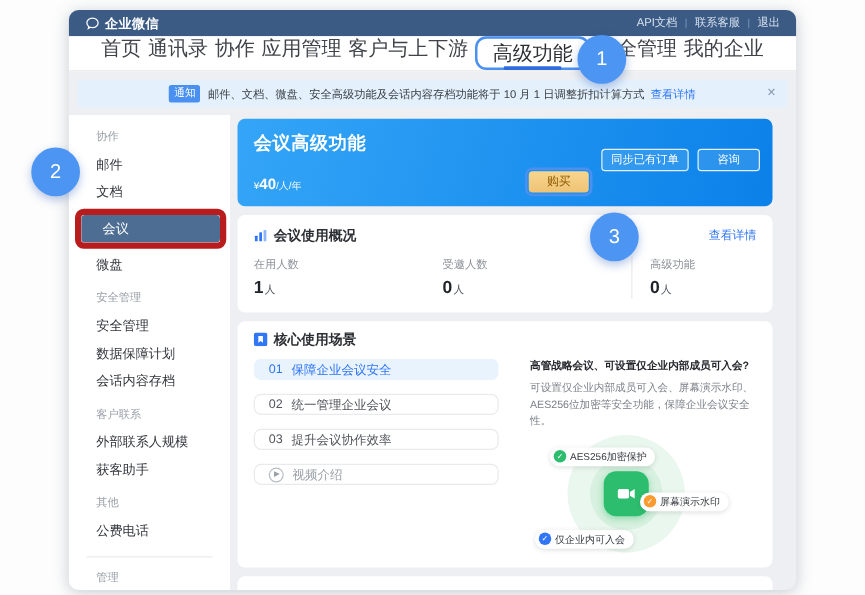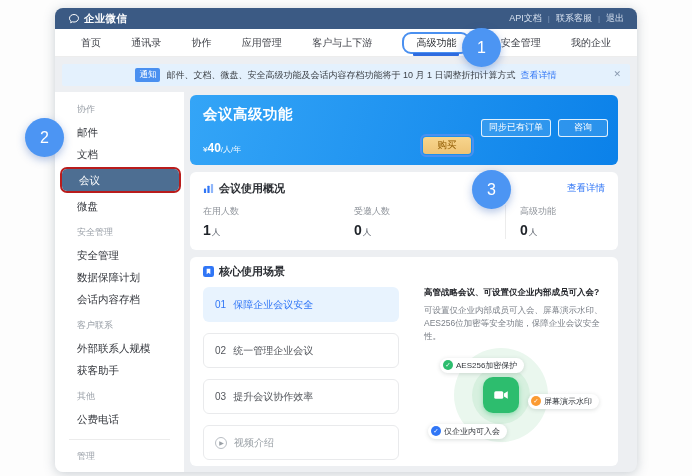--- a/index.html
+++ b/index.html
@@ -12,39 +12,39 @@
 
   
   .topbar { height:21px; background:#3b5a84; display:flex; align-items:center; padding:0 13px; color:#fff; }
   .logo { display:flex; align-items:center; gap:4px; font-size:10.5px; font-weight:bold; letter-spacing:.3px; }
   .top-links { margin-left:auto; display:flex; align-items:center; gap:6px; font-size:9px; color:#d7e1ef; }
   .top-sep { color:#8199ba; font-size:8px; }
 
   
   .navbar { height:28px; background:#fff; display:flex; justify-content:space-between; align-items:stretch;
     padding:0 26px; border-bottom:1px solid #ededed; }
-  .tab { display:flex; align-items:center; font-size:10px; color:#40434a; position:relative; cursor:pointer; }
+  .tab { display:flex; font-size:16px; color:#40434a; position:relative; cursor:pointer; }
   .tab.active { color:#2b2e33; }
   .tab.active::after { content:""; position:absolute; left:50%; transform:translateX(-50%); bottom:0;
     width:46px; height:3px; background:#2f6ce0; border-radius:1px; }
   .tab.active .pill { border:2px solid #4a90f0; border-radius:9px; padding:2px 12px; }
 
   
   .notice { margin:7px 7px 0; height:22px; background:#e4f1fd; border-radius:2px; position:relative;
     display:flex; align-items:center; justify-content:center; font-size:9px; color:#3c4046; }
   .notice-badge { background:#4a90f0; color:#fff; font-size:8.5px; padding:1px 4px; border-radius:2px; margin-right:6px; }
   .notice-link { color:#3076f6; margin-left:5px; cursor:pointer; }
   .notice-close { position:absolute; right:9px; top:6px; color:#8a9ab0; font-size:9px; line-height:9px; cursor:pointer; }
 
   
   .content { display:flex; margin-top:6px; height:380px; }
   .sidebar { width:129px; background:#fff; flex-shrink:0; padding-top:2px; }
   .sec-title { font-size:9px; color:#9aa0a8; padding:9px 0 5px 22px; }
   .side-item { font-size:10.5px; color:#33363c; padding:4px 0 4px 22px; line-height:14px; cursor:pointer; }
-  .active-wrap { border:2px solid #b91c1c; border-radius:7px; margin:2px 3px 2px 5px; overflow:hidden; }
+  .active-wrap { border:5px solid #b91c1c; border-radius:7px; margin:2px 3px 2px 5px; overflow:hidden; }
   .side-item.active { background:#4d6e92; color:#fff; padding-left:17px; border-radius:3px; }
   .side-divider { border-top:1px solid #ececec; margin:9px 14px 1px; }
 
   .main { flex:1; margin:3px 19px 0 6px; display:flex; flex-direction:column; gap:7px; }
 
   
   .banner { height:70px; flex-shrink:0; border-radius:6px; position:relative; color:#fff;
     background:linear-gradient(105deg,#34a5f7 0%,#0b81e9 100%); padding:10px 13px; }
   .banner-title { font-size:14.5px; font-weight:bold; letter-spacing:.5px; }
   .banner-price { position:absolute; left:13px; bottom:9px; }
@@ -68,40 +68,40 @@
   .stat { flex:1; }
   .stat-label { font-size:9px; color:#8d9299; }
   .stat-val { margin-top:3px; }
   .num { font-size:14px; font-weight:bold; color:#1f2329; }
   .s-unit { font-size:8.5px; color:#4e5560; margin-left:1px; }
   .stat.sep-col { border-left:1px solid #ececec; padding-left:14px; flex:0 0 100px; }
 
   .scene-card { padding:7px 13px 6px; flex-shrink:0; }
   .scene-body { display:flex; margin-top:8px; }
   .scene-list { width:196px; flex-shrink:0; }
-  .scene-item { height:35px; border:1px solid #e9eaec; border-radius:6px; display:flex; align-items:center;
+  .scene-item { height:17px; border:1px solid #e9eaec; border-radius:6px; display:flex; align-items:center;
     padding:0 11px; font-size:10px; color:#53565c; margin-bottom:11px; gap:7px; cursor:pointer; background:#fff; }
   .scene-item.active { background:#e8f3fe; border-color:transparent; color:#3076f6; }
   .scene-item.video { color:#9aa0a6; margin-bottom:0; }
   .play-ic { width:12px; height:12px; border:1px solid #b9bec4; border-radius:50%; display:flex; align-items:center;
     justify-content:center; font-size:6px; color:#9aa0a6; padding-left:1px; flex-shrink:0; }
   .scene-detail { margin-left:25px; flex:1; min-width:0; }
   .sd-title { font-size:8.5px; font-weight:bold; color:#24262b; white-space:nowrap; }
   .sd-body { font-size:8.5px; color:#7a7f87; line-height:1.55; margin-top:5px; }
   .illus { position:relative; height:100px; margin-top:4px; }
   .blob-outer { position:absolute; left:30px; top:0; width:94px; height:94px; border-radius:50%; background:#eaf7ee; }
   .blob-inner { position:absolute; left:48px; top:18px; width:58px; height:58px; border-radius:50%; background:#d7f0df; }
   .shield { position:absolute; left:59px; top:29px; width:36px; height:36px; background:#2dbd6e; border-radius:10px;
     display:flex; align-items:center; justify-content:center; box-shadow:0 2px 5px rgba(45,189,110,.4); }
   .pillb { position:absolute; background:#fff; border-radius:9px; box-shadow:0 1px 4px rgba(60,80,70,.18);
     display:flex; align-items:center; gap:3px; font-size:8px; color:#33373c; padding:2px 7px 2px 3px; white-space:nowrap; }
   .dot { width:10px; height:10px; border-radius:50%; color:#fff; font-size:6.5px; display:flex; align-items:center;
     justify-content:center; flex-shrink:0; }
   .pill-aes  { left:16px; top:10px; }
-  .pill-wm   { left:104px; top:46px; }
+  .pill-wm   { left:88px; top:46px; }
   .pill-join { left:4px;  top:76px; }
 
   .compare-card { padding:11px 13px; flex:1; border-radius:6px 6px 0 0; }
 
   
   .callout { position:absolute; width:39px; height:39px; border-radius:50%; background:#4c95f3; color:#fff;
     font-size:16px; display:flex; align-items:center; justify-content:center; z-index:50;
     box-shadow:0 3px 8px rgba(40,90,180,.35); }
   .c1 { left:462px; top:28px; }
   .c2 { left:25px; top:118px; }

